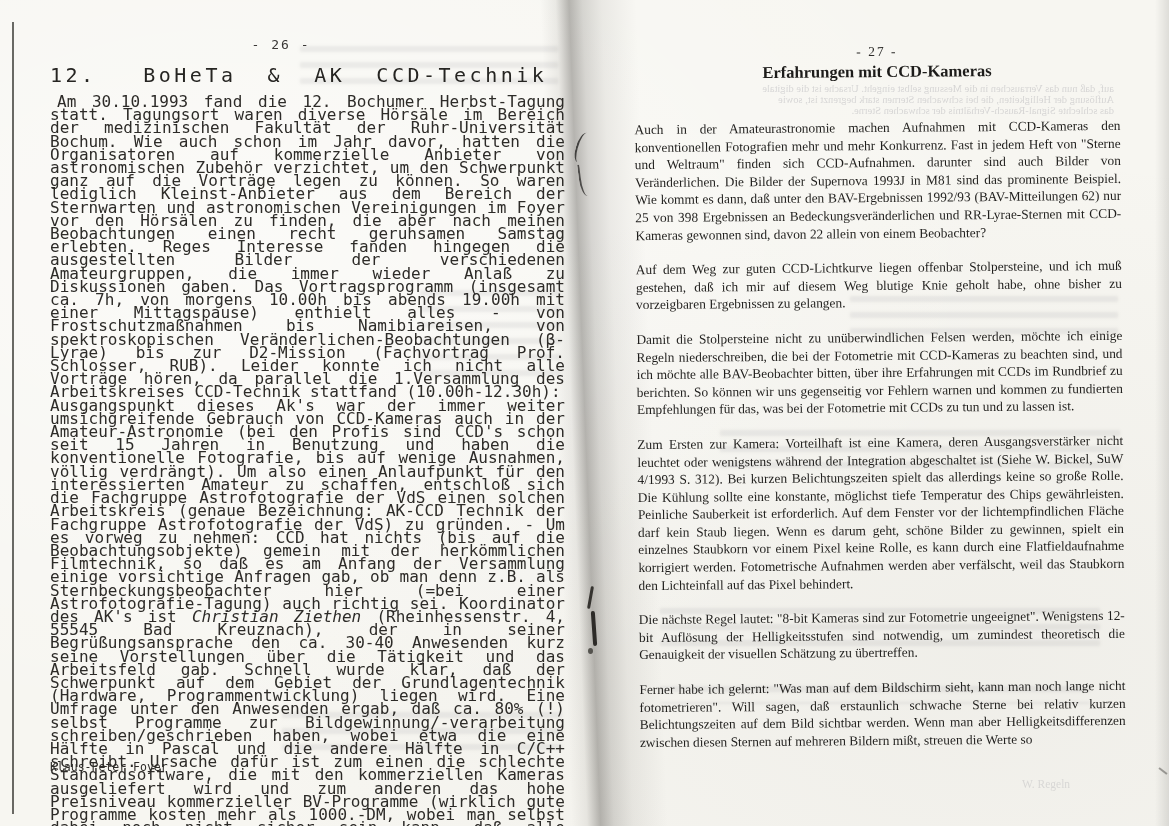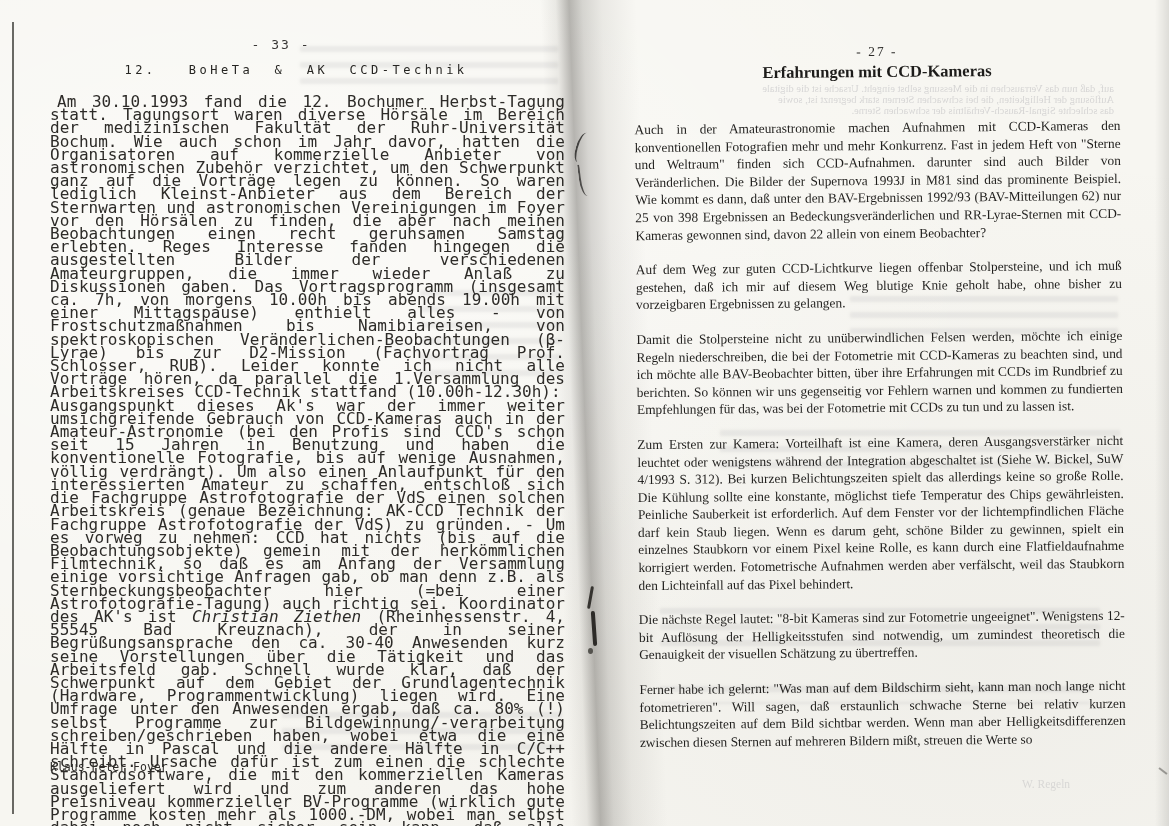--- a/index.html
+++ b/index.html
@@ -37,21 +37,21 @@
   
   .smudge{position:absolute;filter:blur(1.6px);
     background-image:repeating-linear-gradient(180deg,
       rgba(82,80,90,0.085) 0px, rgba(82,80,90,0.085) 6px,
       rgba(82,80,90,0) 6px, rgba(82,80,90,0) 16px);}
   
   .mono{font-family:"DejaVu Sans Mono",monospace;}
   .l-pgnum{position:absolute;left:50px;top:37px;width:462px;text-align:center;
     font-size:13px;letter-spacing:2px;color:#3a3836;}
   .l-title{position:absolute;left:50px;top:63px;width:492px;text-align:center;
-    font-size:12px;letter-spacing:3.5px;white-space:pre;color:#262522;}
+    font-size:20px;letter-spacing:3.5px;white-space:pre;color:#262522;}
   .l-body{position:absolute;left:50px;top:95px;width:515px;
     font-size:16px;line-height:13.2px;text-align:justify;color:#2d2b28;hyphens:none;}
   .l-body p{margin:0;}
   .l-body p:first-child{text-indent:7px;}
   .l-body i{}
   .l-sig{position:absolute;left:50px;top:760px;font-size:11.5px;color:#2d2b28;}
   
   .rpage{position:absolute;left:634px;top:0;width:492px;height:826px;transform:rotate(-0.5deg);}
   .r-pgnum{position:absolute;left:0;top:44px;width:100%;text-align:center;
     font-size:13.5px;letter-spacing:2px;color:#2a2927;}
@@ -83,21 +83,21 @@
   <div class="scan-artifact"></div>
 
   <div class="smudge" style="left:300px;top:46px;width:258px;height:46px;"></div>
   <div class="smudge" style="left:420px;top:290px;width:140px;height:90px;"></div>
   <div class="smudge" style="left:282px;top:712px;width:280px;height:48px;"></div>
   <div class="smudge" style="left:850px;top:296px;width:268px;height:40px;"></div>
   <div class="smudge" style="left:720px;top:430px;width:400px;height:40px;"></div>
   <div class="smudge" style="left:660px;top:608px;width:440px;height:40px;"></div>
   <div class="smudge" style="left:660px;top:686px;width:430px;height:18px;"></div>
 
-  <div class="l-pgnum mono">- 33 -</div>
+  <div class="l-pgnum mono">- 26 -</div>
   <div class="l-title mono">12.   BoHeTa  &amp;  AK  CCD-Technik</div>
 
   <div class="l-body mono">
     <p>Am 30.10.1993 fand die 12. Bochumer Herbst-Tagung statt. Tagungsort waren diverse Hörsäle im Bereich der medizinischen Fakultät der Ruhr-Universität Bochum. Wie auch schon im Jahr davor, hatten die Organisatoren auf kommerzielle Anbieter von astronomischen Zubehör verzichtet, um den Schwerpunkt ganz auf die Vorträge legen zu können. So waren lediglich Kleinst-Anbieter aus dem Bereich der Sternwarten und astronomischen Vereinigungen im Foyer vor den Hörsälen zu finden, die aber nach meinen Beobachtungen einen recht geruhsamen Samstag erlebten. Reges Interesse fanden hingegen die ausgestellten Bilder der verschiedenen Amateurgruppen, die immer wieder Anlaß zu Diskussionen gaben. Das Vortragsprogramm (insgesamt ca. 7h, von morgens 10.00h bis abends 19.00h mit einer Mittagspause) enthielt alles - von Frostschutzmaßnahmen bis Namibiareisen, von spektroskopischen Veränderlichen-Beobachtungen (β-Lyrae) bis zur D2-Mission (Fachvortrag Prof. Schlosser, RUB). Leider konnte ich nicht alle Vorträge hören, da parallel die 1.Versammlung des Arbeitskreises CCD-Technik stattfand (10.00h-12.30h):</p>
     <p><span>Ausgangspunkt dieses Ak's war der immer weiter umsichgreifende Gebrauch von CCD-Kameras auch in der Amateur-Astronomie (bei den Profis sind CCD's schon seit 15 Jahren in Benutzung und haben die konventionelle Fotografie, bis auf wenige Ausnahmen, völlig verdrängt). Um also einen Anlaufpunkt für den interessierten Amateur zu schaffen, entschloß sich die Fachgruppe Astrofotografie der VdS einen solchen Arbeitskreis (genaue Bezeichnung: AK-CCD Technik der Fachgruppe Astrofotografie der VdS) zu gründen. - Um es vorweg zu nehmen: CCD hat nichts (bis auf die Beobachtungsobjekte) gemein mit der herkömmlichen Filmtechnik, so daß es am Anfang der Versammlung einige vorsichtige Anfragen gab, ob man denn z.B. als Sternbeckungsbeobachter hier (=bei einer Astrofotografie-Tagung) auch richtig sei. Koordinator des AK's ist </span><i>Christian Ziethen</i><span> (Rheinhessenstr. 4, 55545 Bad Kreuznach), der in seiner Begrüßungsansprache den ca. 30-40 Anwesenden kurz seine Vorstellungen über die Tätigkeit und das Arbeitsfeld gab. Schnell wurde klar, daß der Schwerpunkt auf dem Gebiet der Grundlagentechnik (Hardware, Programmentwicklung) liegen wird. Eine Umfrage unter den Anwesenden ergab, daß ca. 80% (!) selbst Programme zur Bildgewinnung/-verarbeitung schreiben/geschrieben haben, wobei etwa die eine Hälfte in Pascal und die andere Hälfte in C/C++ schreibt. Ursache dafür ist zum einen die schlechte Standardsoftware, die mit den kommerziellen Kameras ausgeliefert wird und zum anderen das hohe Preisniveau kommerzieller BV-Programme (wirklich gute Programme kosten mehr als 1000.-DM, wobei man selbst dabei noch nicht sicher sein kann, daß alle Funktionen, die man für sein spezifisches Beobachtungsprogramm braucht auch enthalten sind). Die nachfolgenden Diskussionen verliefen teilweise recht konfus, so daß bis auf notwendige organisatorische Maßnahmen (Adressenliste, Festsetzung der Portokosten für '94) und dem Herausbringen einer Einleitung zum Thema CCD-Astronomie keine neuen Aspekte mehr erarbeitet wurden. Die Adressenliste und die Einführung können inzwischen gegen 2,-DM Portokosten bei der obigen Adresse abgefragt werden. Ort und Termin für das nächste Treffen: 04.03 bis 06.03.1994 in Kirchheim/Thüringen (dortige (VdS-)Sternwarte). Anmeldungen auch wieder bei der obigen Adresse.</span></p>
   </div>
 
   <div class="l-sig mono">Klaus-Peter Foyer</div>
 
   <div class="rpage">

